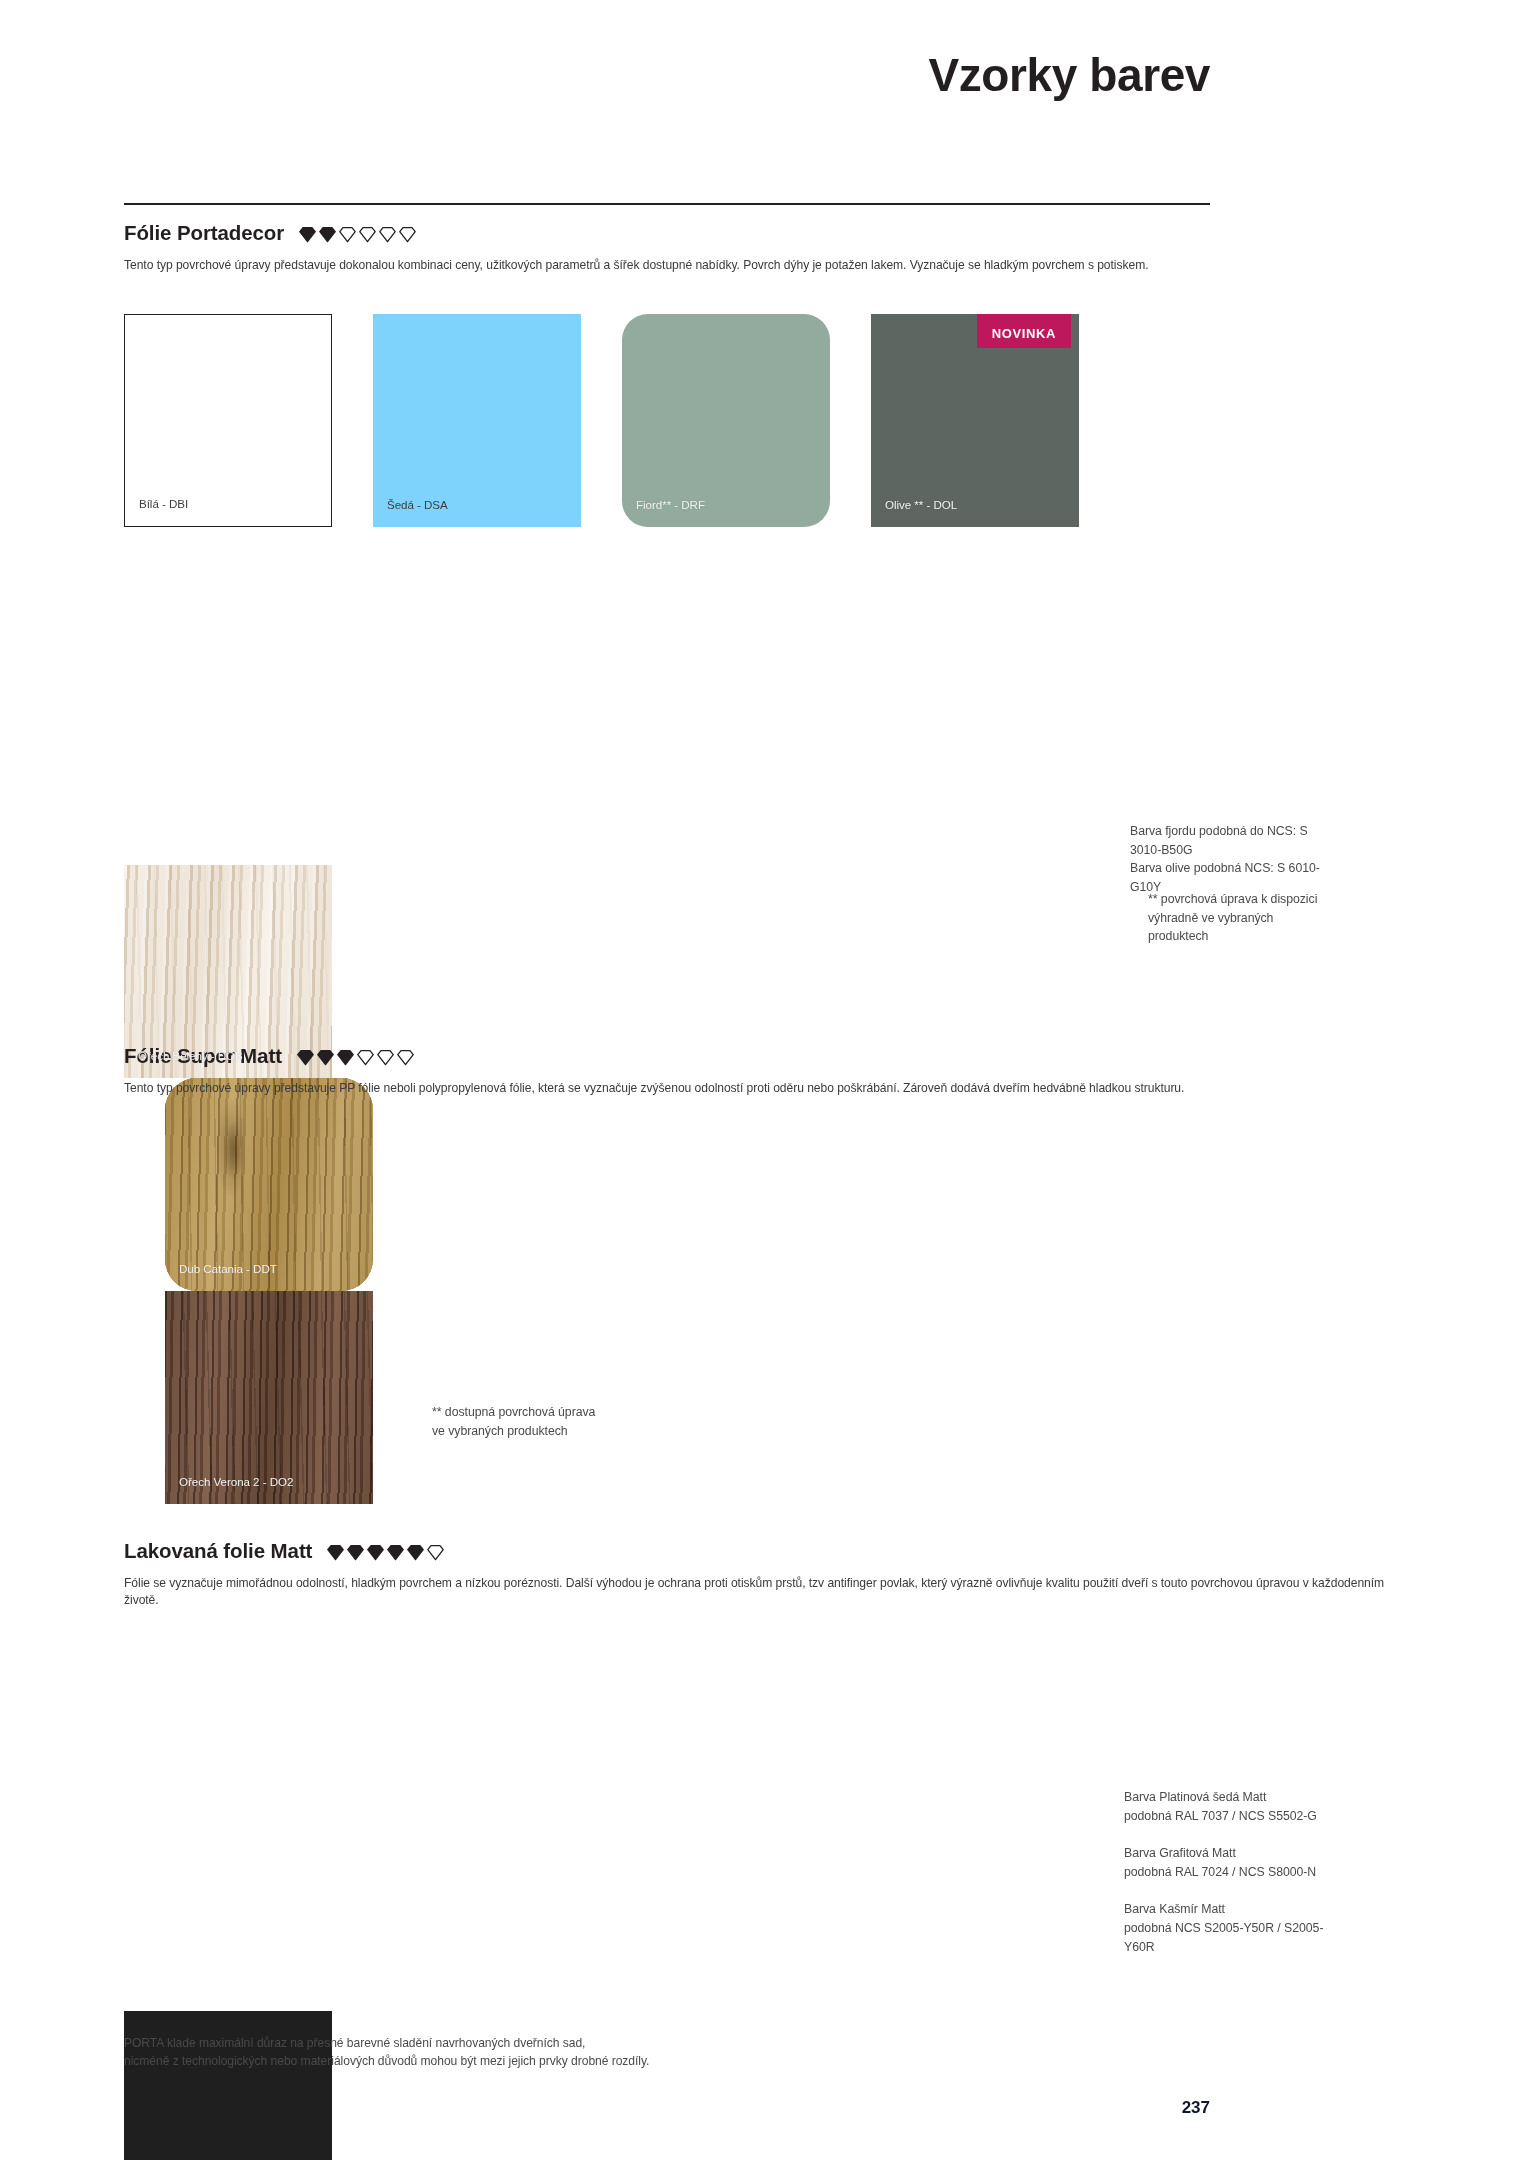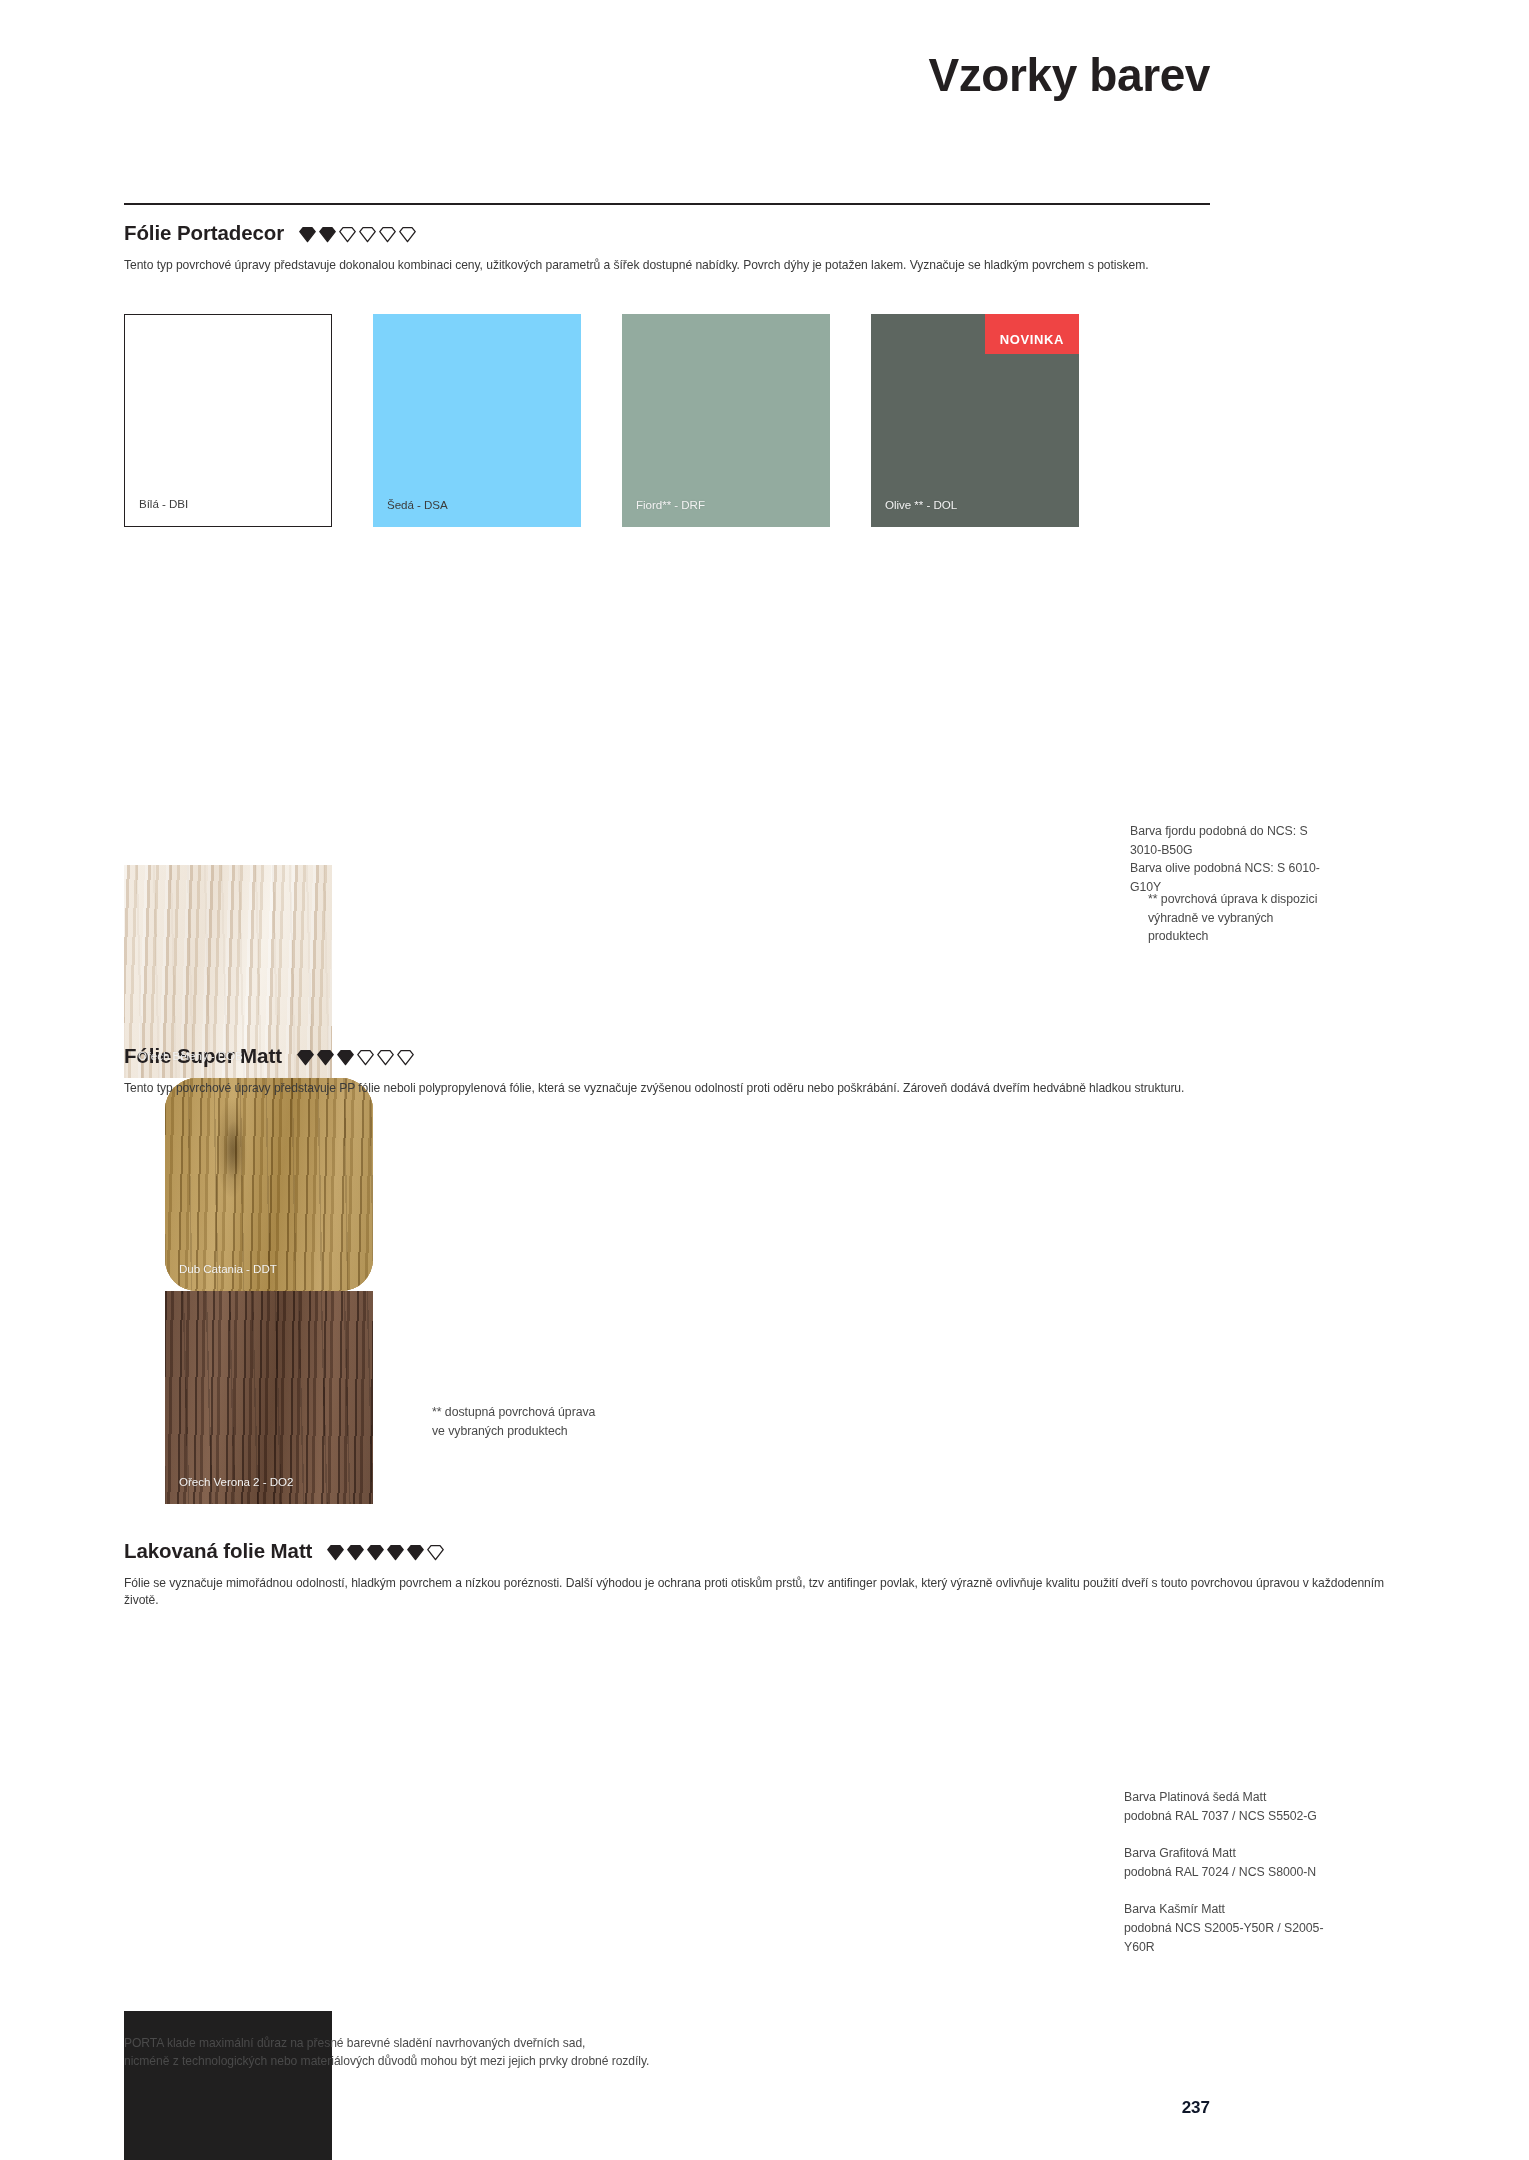--- a/index.html
+++ b/index.html
@@ -115,27 +115,27 @@
     letter-spacing: -0.05px;
     text-shadow: 0 0 2px rgba(0,0,0,0.12);
     z-index: 3;
   }
   .swatch.light .label { color: #3c3c3c; text-shadow: none; }
   .swatch.bordered { border: 1.6px solid #231f20; }
 
   .badge-novinka {
     position: absolute;
     top: 0;
-    right: 0;
-    background: #ef4444;
+    right: 8px;
+    background: #be185d;
     color: #ffffff;
     font-size: 13px;
     font-weight: bold;
     letter-spacing: 0.6px;
-    padding: 19px 15px 7px 15px;
+    padding: 13px 15px 7px 15px;
     z-index: 5;
     line-height: 1.1;
   }
 
   
   .tex { position: absolute; inset: 0; }
 
   .side-note {
     position: absolute;
     font-size: 12.3px;
@@ -199,21 +199,21 @@
     <p class="sec-desc">Tento typ povrchové úpravy představuje dokonalou kombinaci ceny, užitkových parametrů a šířek dostupné nabídky. Povrch dýhy je potažen lakem. Vyznačuje se hladkým povrchem s potiskem.</p>
   </div>
 
   <div class="section swatch-row" style="top:314px;">
     <div class="swatch light bordered" style="background-color: rgb(255, 255, 255);">
       <span class="label">Bílá - DBI</span>
     </div>
     <div class="swatch light" style="background-color: #7dd3fc;">
       <span class="label">Šedá - DSA</span>
     </div>
-    <div class="swatch" style="background-color: rgb(147, 171, 159);">
+    <div class="swatch" style="background-color: rgb(147, 171, 159); border-radius: 26px;">
       <span class="label">Fiord** - DRF</span>
     </div>
     <div class="swatch" style="background-color: rgb(93, 102, 96);">
       <span class="badge-novinka">NOVINKA</span>
       <span class="label">Olive ** - DOL</span>
     </div>
   </div>
 
   <div class="section swatch-row" style="top:652px;flex-direction:column;">
     <div class="swatch" style="background-color: rgb(227, 214, 198);">

